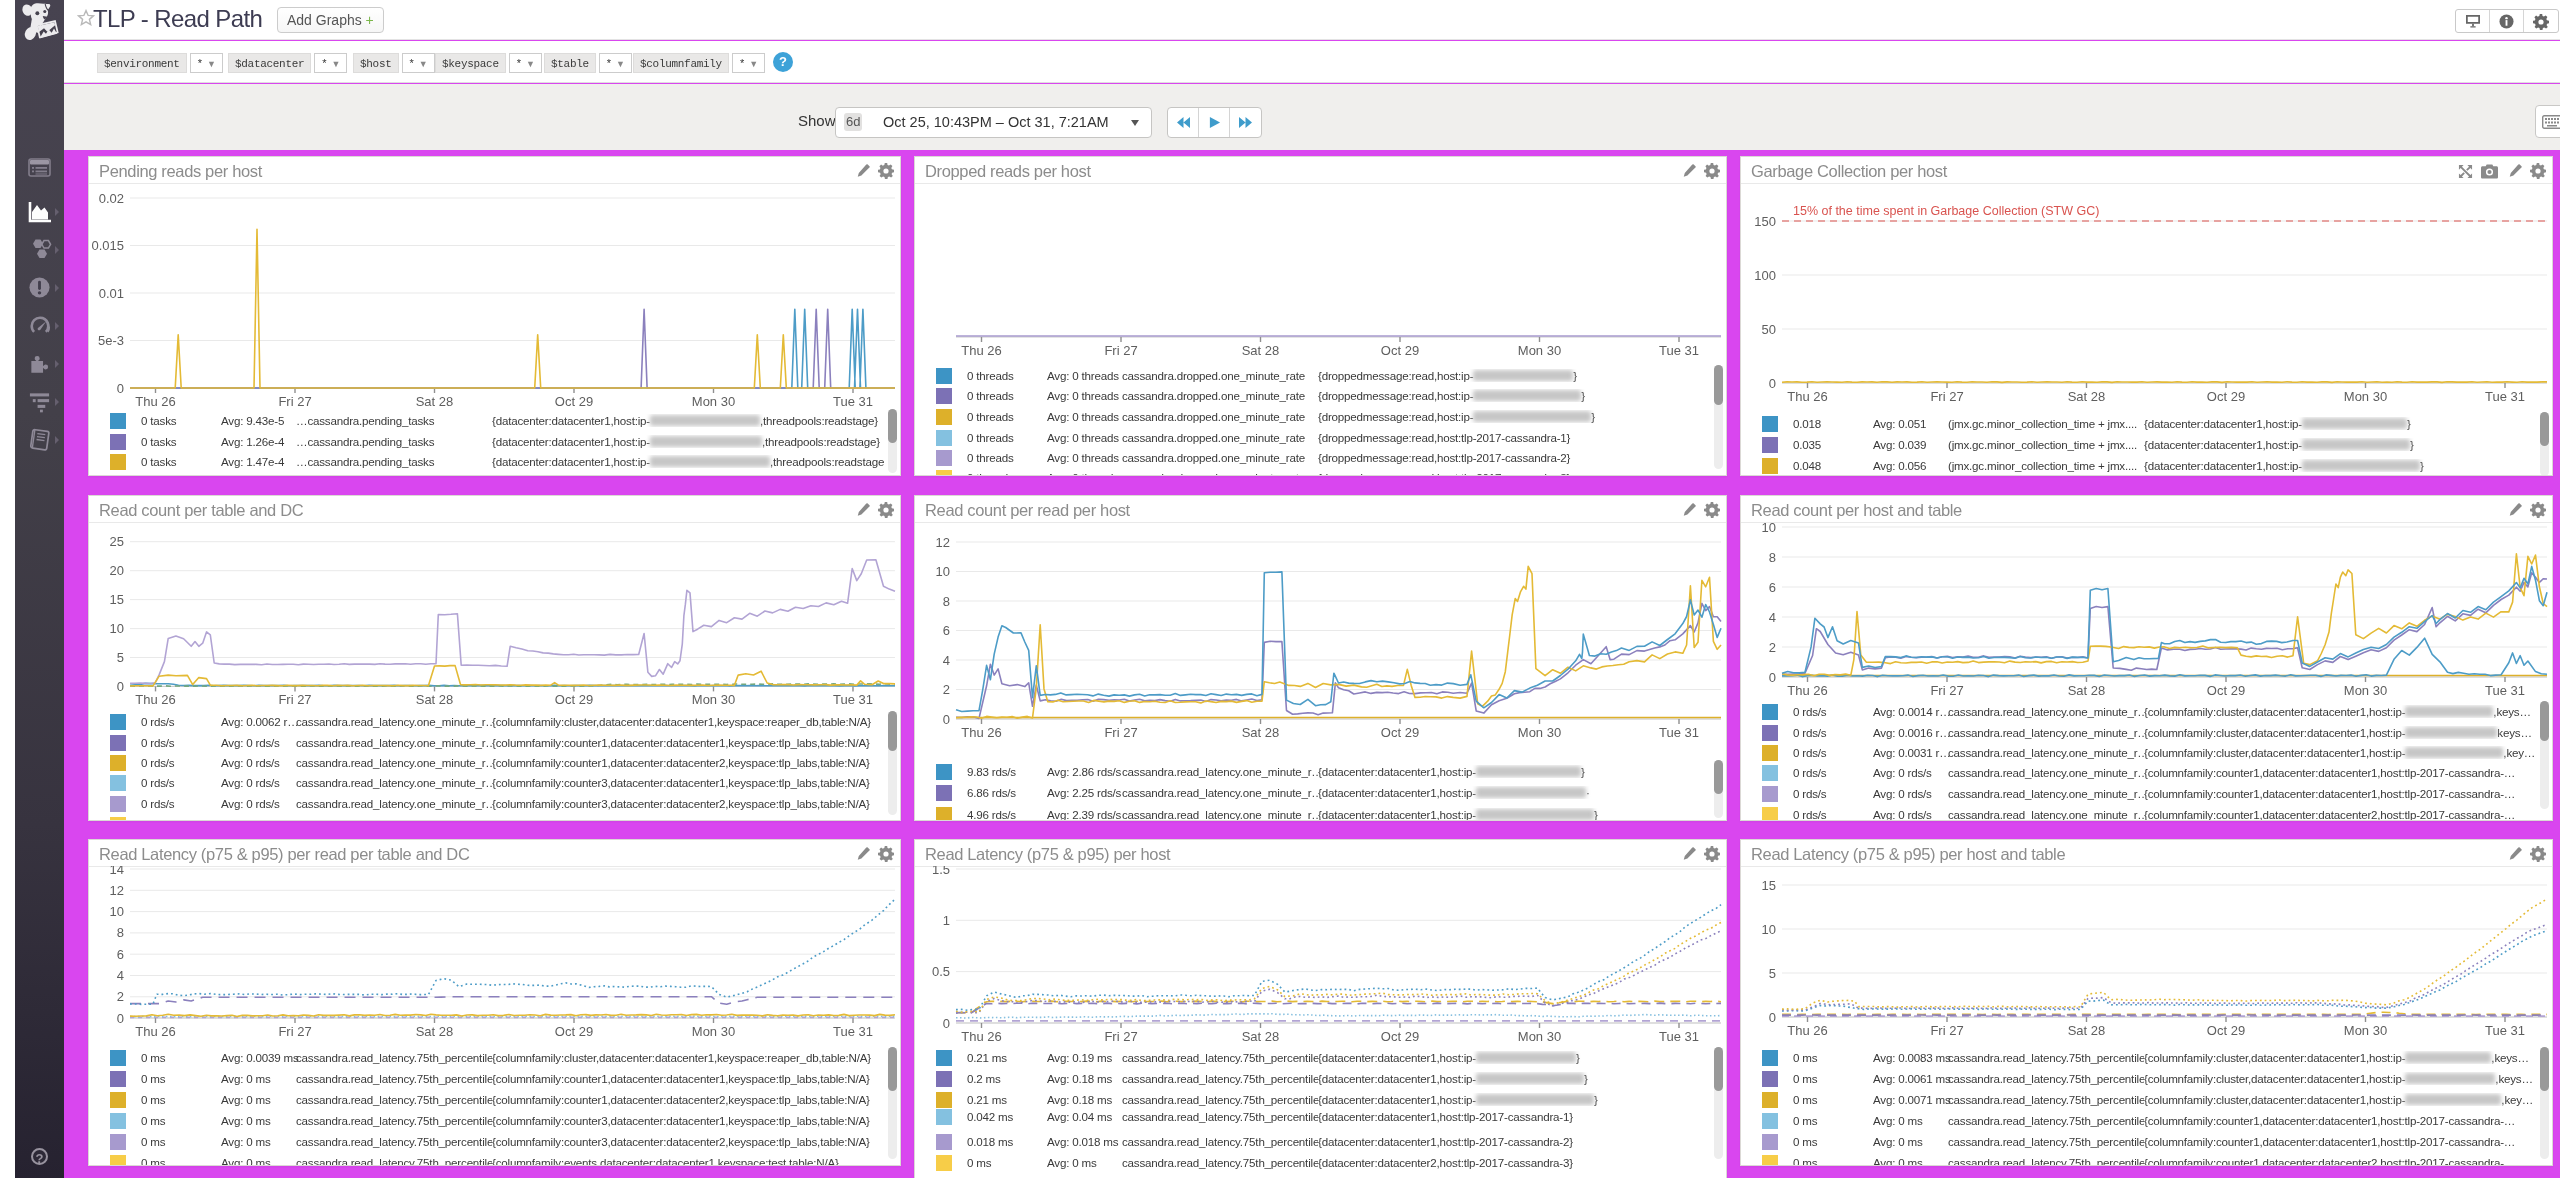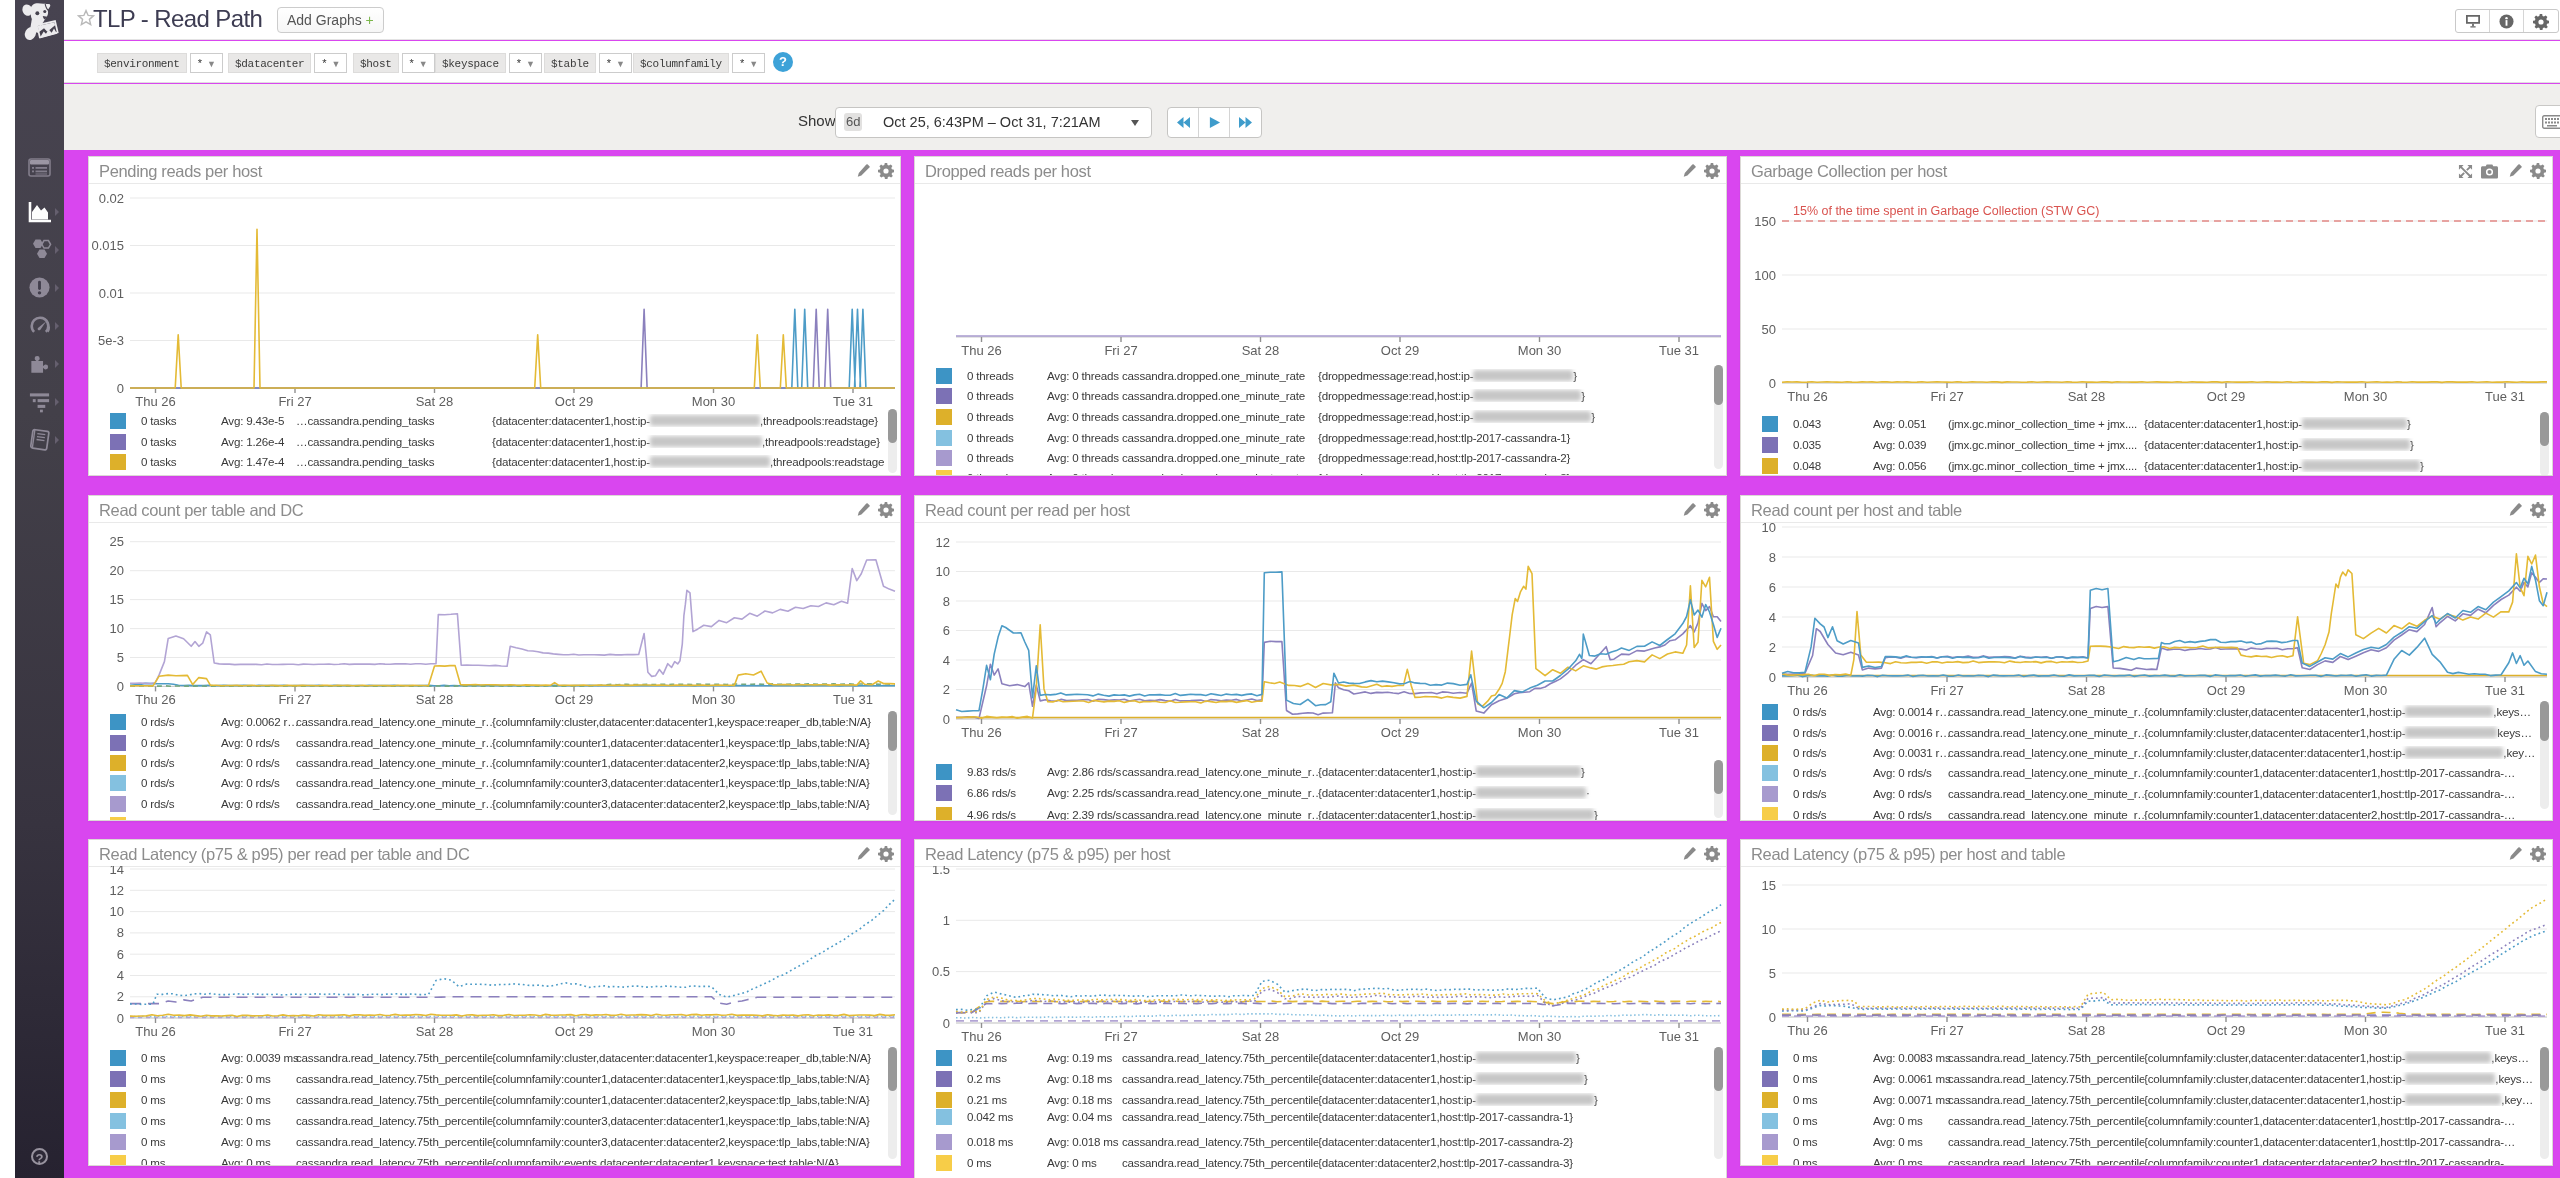--- a/index.html
+++ b/index.html
@@ -102,21 +102,21 @@
   <div class="vpill" style="left:569px">
         <div class="vlab">$columnfamily</div>
         <div class="vbox">*<i>▼</i></div>
       </div>
   <div id="vhelp" style="left:709px">?</div>
 </div>
 <div id="toolbar">
   <div id="show">Show</div>
   <div id="drange">
         <span class="bdg">6d</span>
-        <span class="txt">Oct 25, 6:43PM – Oct 31, 7:21AM</span>
+        <span class="txt">Oct 25, 10:43PM – Oct 31, 7:21AM</span>
         <span class="car"></span>
       </div>
   <div id="pbtns">
     <div><svg width="15" height="13" viewBox="0 0 16 14">
             <path fill="#3f9ccb" d="M8 7l7-6v12zM1 7l7-6v12z"></path>
           </svg></div>
     <div><svg width="13" height="13" viewBox="0 0 14 14">
             <path fill="#3f9ccb" d="M2 1l11 6-11 6z"></path>
           </svg></div>
     <div><svg width="15" height="13" viewBox="0 0 16 14">
@@ -297,21 +297,21 @@
         <text x="345.5" y="244" text-anchor="middle" class="xlab">Sat 28</text>
         <text x="485" y="244" text-anchor="middle" class="xlab">Oct 29</text>
         <text x="624.5" y="244" text-anchor="middle" class="xlab">Mon 30</text>
         <text x="764" y="244" text-anchor="middle" class="xlab">Tue 31</text>
         <polyline class="ln" stroke="#e4ba35" stroke-width="2.5" points="41.0,225.3 46.0,224.9 51.0,225.0 56.0,224.9 61.0,225.2 66.0,225.1 71.0,224.7 76.0,225.3 81.0,225.0 86.0,224.9 91.0,225.0 96.0,225.1 101.0,225.3 106.0,224.7 111.0,225.1 116.0,225.2 121.0,224.9 126.0,225.0 131.0,224.9 136.0,225.3 141.0,224.8 146.0,224.9 151.0,225.3 156.0,224.9 161.0,225.0 166.0,224.9 171.0,225.2 176.0,225.1 181.0,224.7 186.0,225.3 191.0,225.0 196.0,224.9 201.0,225.0 206.0,225.1 211.0,225.3 216.0,224.7 221.0,225.1 226.0,225.2 231.0,224.8 236.0,225.0 241.0,225.0 246.0,225.3 251.0,224.8 256.0,224.9 261.0,225.4 266.0,224.9 271.0,225.0 276.0,225.0 281.0,225.2 286.0,225.1 291.0,224.7 296.0,225.3 301.0,225.0 306.0,224.9 311.0,225.0 316.0,225.0 321.0,225.2 326.0,224.7 331.0,225.1 336.0,225.2 341.0,224.8 346.0,225.1 351.0,225.0 356.0,225.2 361.0,224.9 366.0,224.9 371.0,225.4 376.0,224.8 381.0,225.0 386.0,225.0 391.0,225.1 396.0,225.1 401.0,224.7 406.0,225.3 411.0,225.0 416.0,224.9 421.0,225.1 426.0,225.0 431.0,225.2 436.0,224.7 441.0,225.1 446.0,225.3 451.0,224.8 456.0,225.1 461.0,225.0 466.0,225.2 471.0,224.9 476.0,224.9 481.0,225.4 486.0,224.8 491.0,225.0 496.0,225.1 501.0,225.1 506.0,225.1 511.0,224.7 516.0,225.3 521.0,225.0 526.0,224.8 531.0,225.1 536.0,225.0 541.0,225.2 546.0,224.7 551.0,225.1 556.0,225.3 561.0,224.7 566.0,225.1 571.0,225.0 576.0,225.2 581.0,224.9 586.0,224.9 591.0,225.4 596.0,224.8 601.0,225.0 606.0,225.1 611.0,225.1 616.0,225.1 621.0,224.7 626.0,225.3 631.0,225.0 636.0,224.8 641.0,225.2 646.0,225.0 651.0,225.2 656.0,224.7 661.0,225.1 666.0,225.3 671.0,224.7 676.0,225.1 681.0,225.1 686.0,225.1 691.0,224.9 696.0,224.9 701.0,225.4 706.0,224.8 711.0,224.9 716.0,225.1 721.0,225.1 726.0,225.1 731.0,224.7 736.0,225.3 741.0,225.0 746.0,224.8 751.0,225.2 756.0,225.0 761.0,225.1 766.0,224.8 771.0,225.1 776.0,225.3 781.0,224.7 786.0,225.1 791.0,225.1 796.0,225.1 801.0,224.9 806.0,224.9"></polyline>
         <line x1="41" y1="64" x2="806" y2="64" stroke="#d9534f" stroke-width="1.2" stroke-dasharray="7,5"></line>
         <text x="52" y="58" class="redtxt">15% of the time spent in Garbage Collection (STW GC)</text>
       </svg>
       <div class="lrow" style="top:258px">
         <span class="sw" style="background:#3d94c5"></span>
-        <span class="lv">0.043</span>
+        <span class="lv">0.018</span>
         <span class="la">Avg: 0.051</span>
         <span class="lm">(jmx.gc.minor_collection_time + jmx....</span>
         <span class="lt">{datacenter:datacenter1,host:ip-<span class="blur" style="width:105px"></span>}</span>
       </div>
       <div class="lrow" style="top:279px">
         <span class="sw" style="background:#7c71b5"></span>
         <span class="lv">0.035</span>
         <span class="la">Avg: 0.039</span>
         <span class="lm">(jmx.gc.minor_collection_time + jmx....</span>
         <span class="lt">{datacenter:datacenter1,host:ip-<span class="blur" style="width:108px"></span>}</span>

